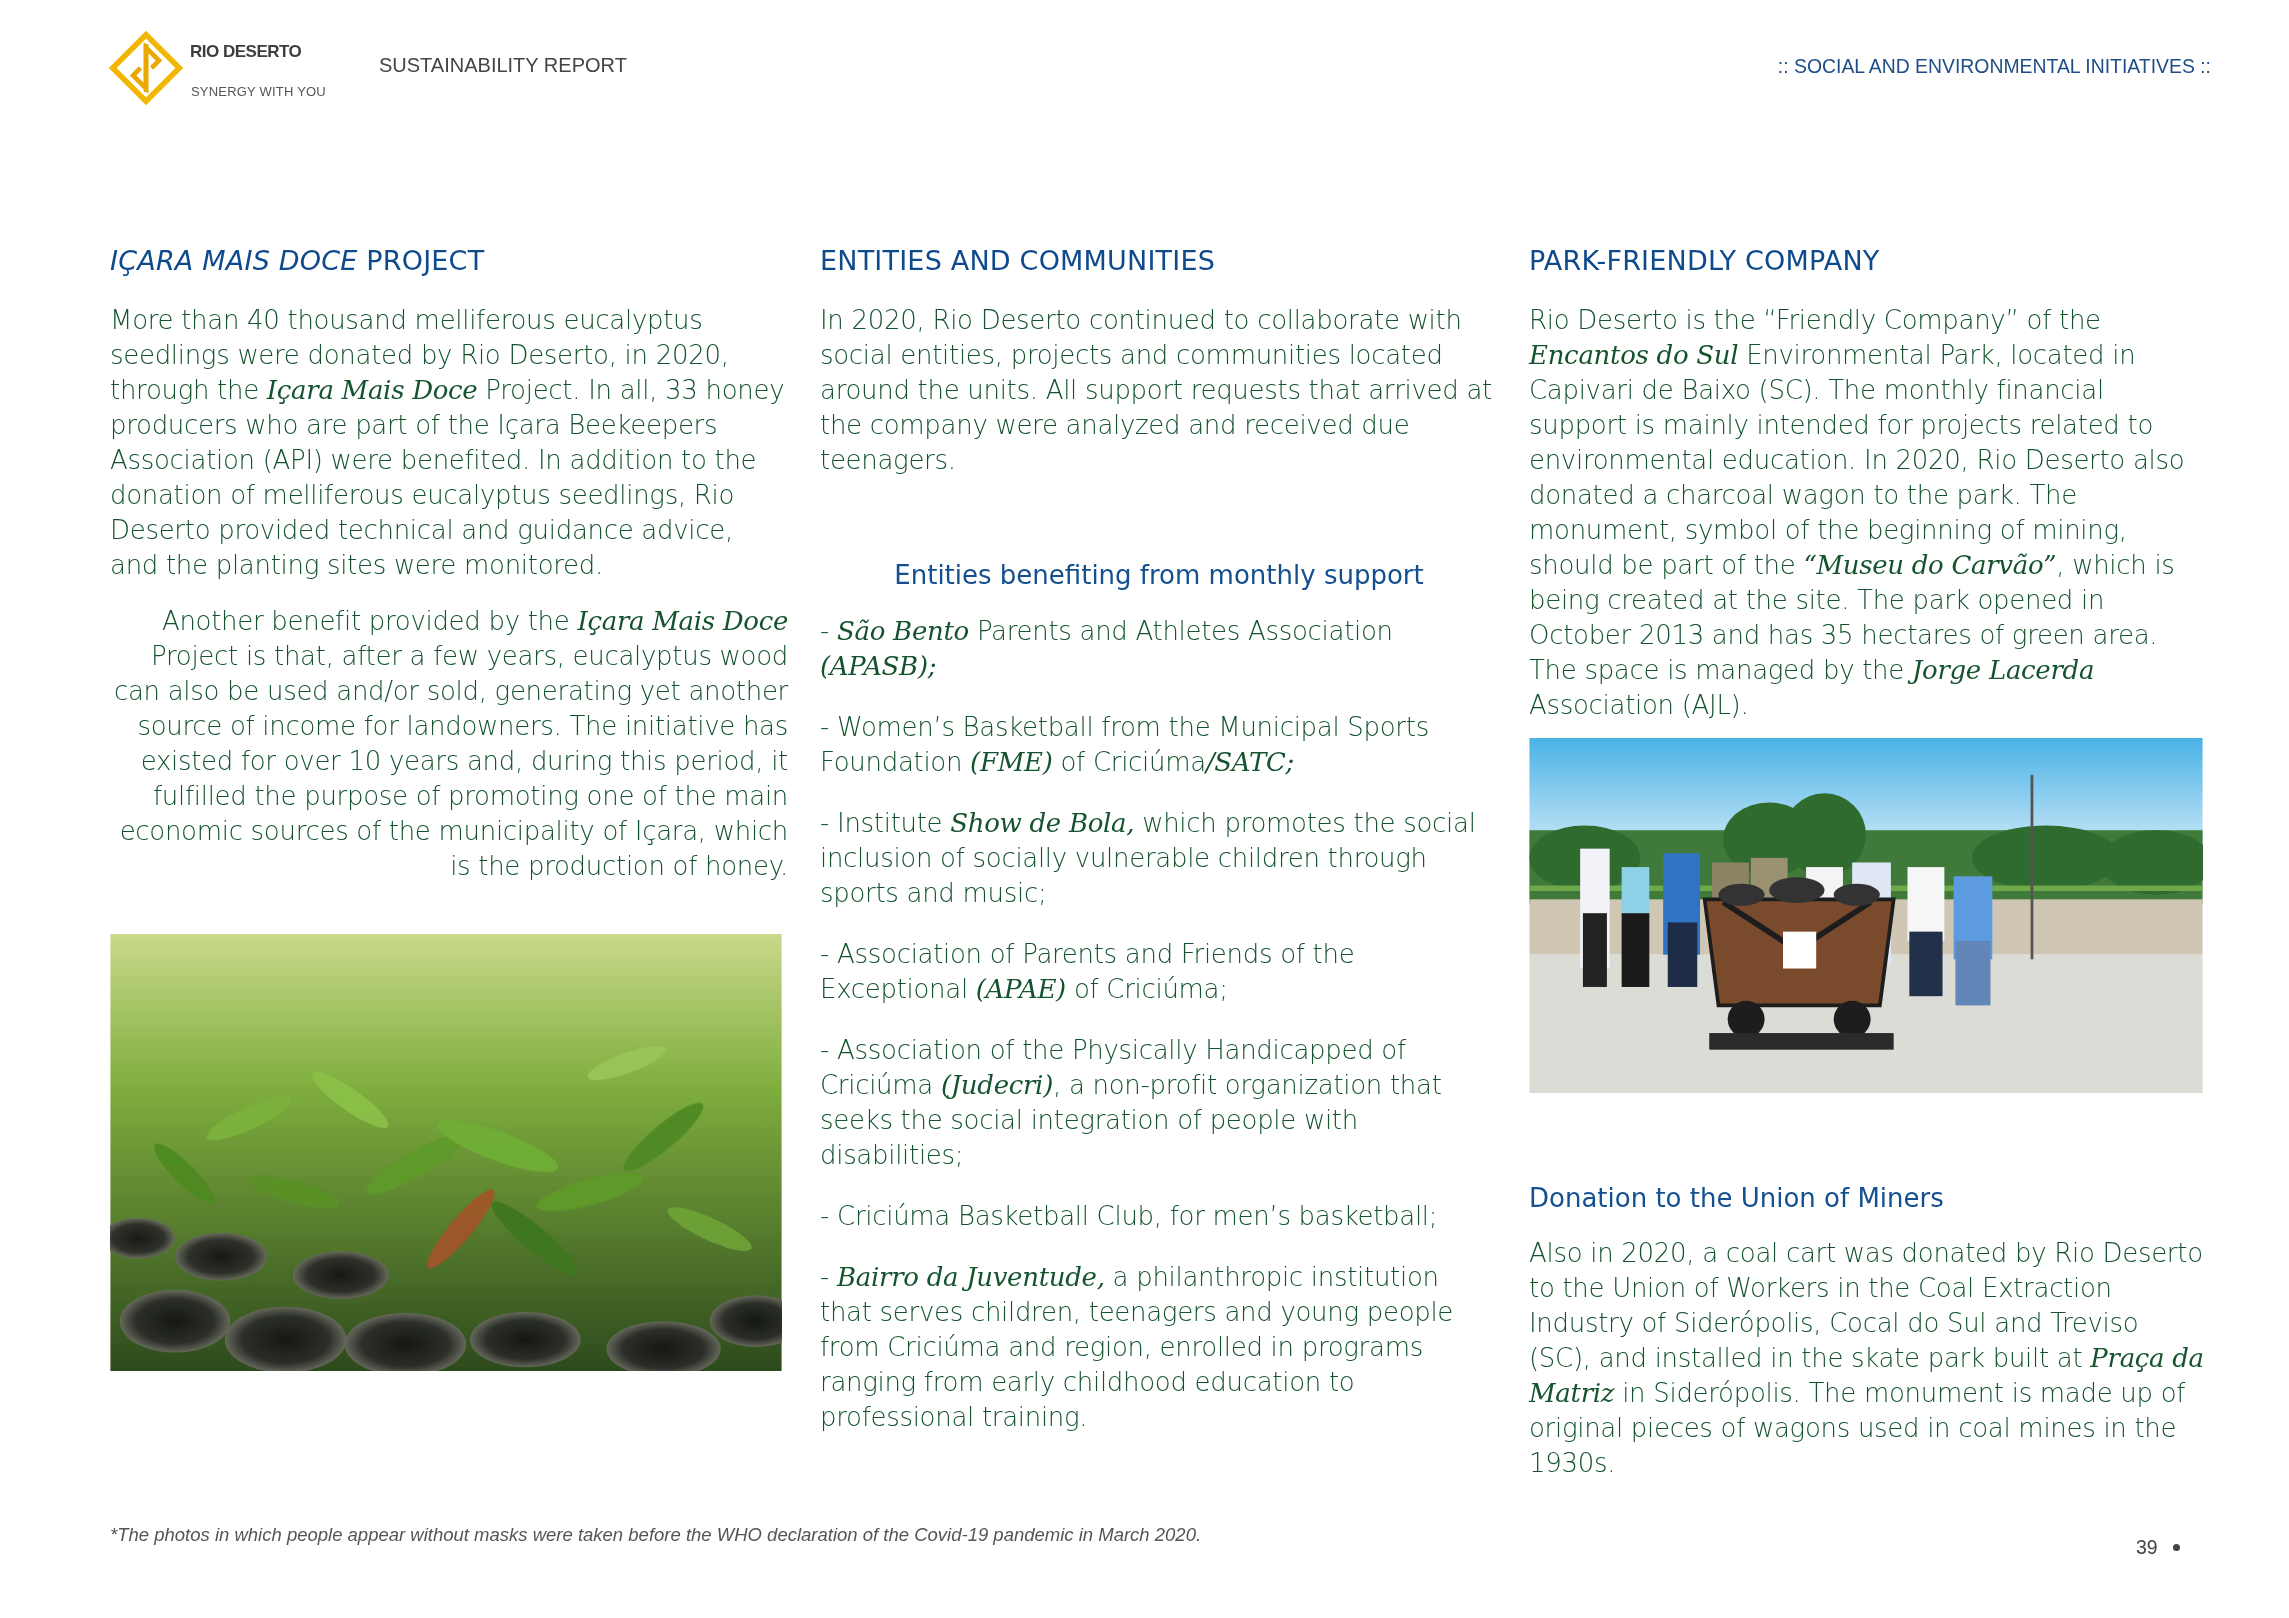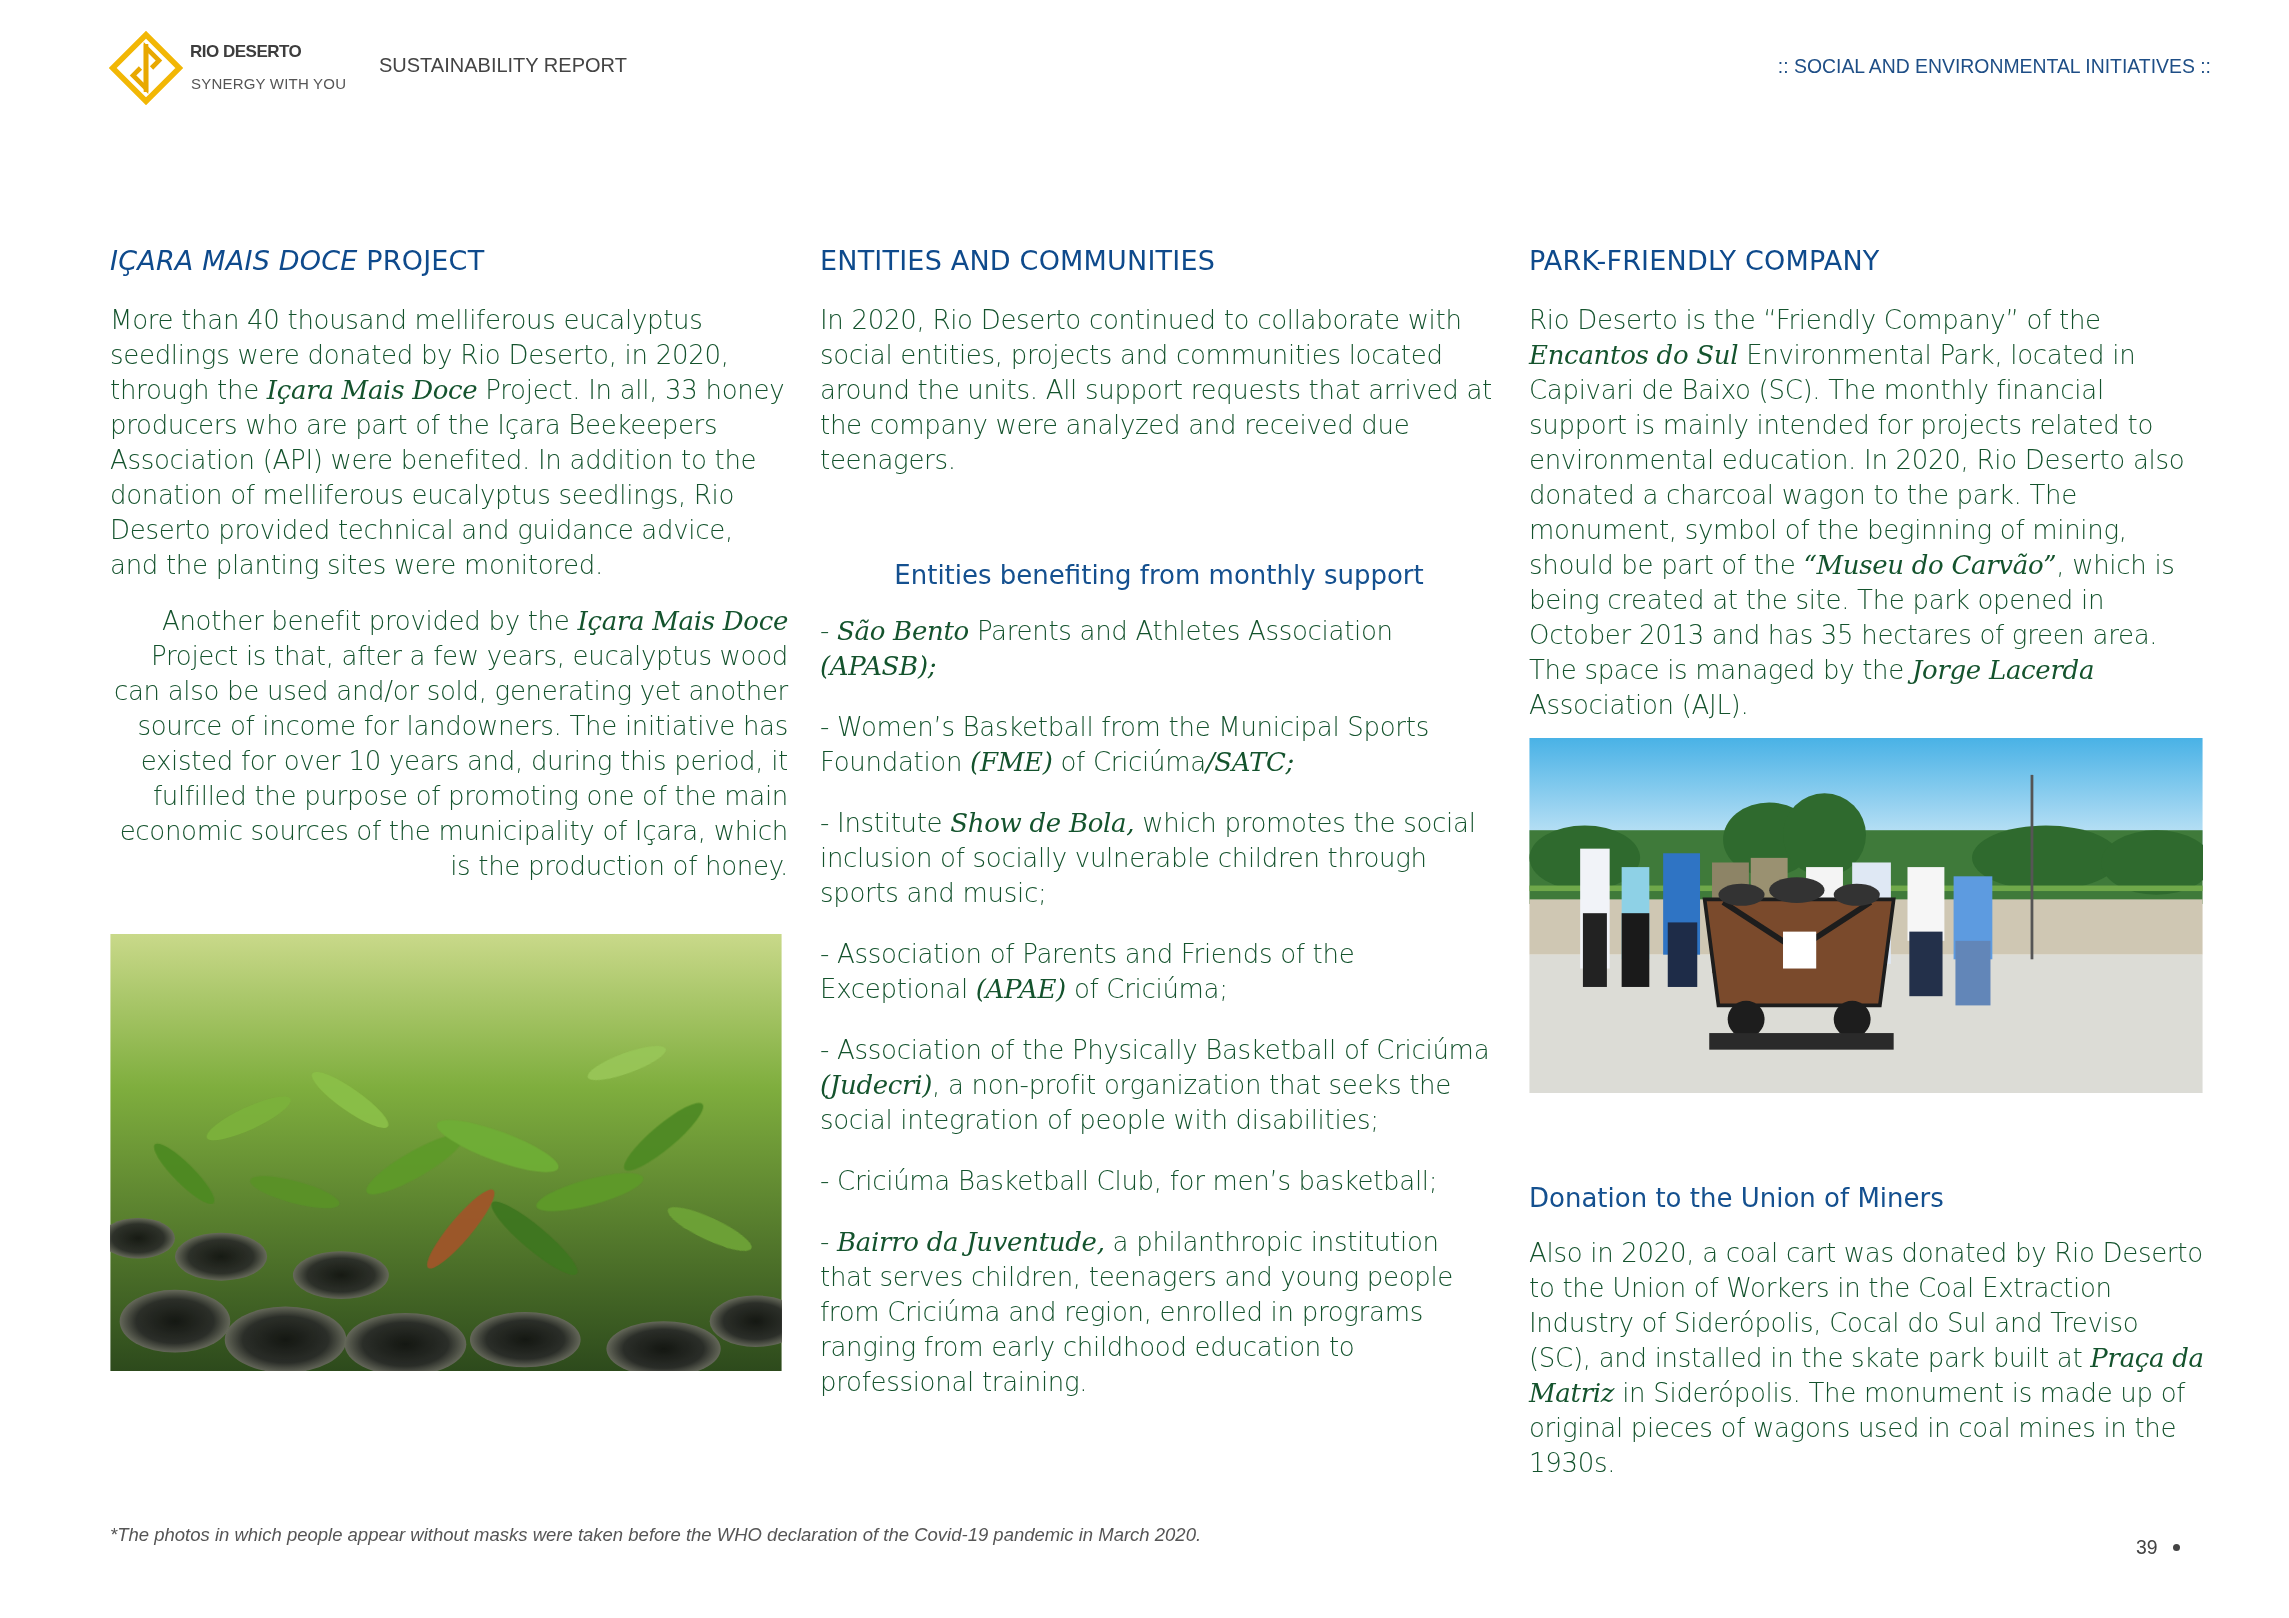--- a/index.html
+++ b/index.html
@@ -3,22 +3,22 @@
 <meta charset="utf-8">
 <style>
   html, body { margin: 0; padding: 0; background: #ffffff; }
   body { width: 2290px; height: 1619px; position: relative; overflow: hidden;
          font-family: "DejaVu Sans", sans-serif; color: #4a4a4a; }
 
   
   .logo { position: absolute; left: 109px; top: 31px; width: 74px; height: 74px; }
   .brand-name { position: absolute; left: 190px; top: 42px; font-family: "Liberation Sans", sans-serif;
                 font-weight: bold; font-size: 17px; color: #3d3d3d; letter-spacing: -0.5px; }
-  .brand-tag { position: absolute; left: 191px; top: 75px; font-family: "Liberation Sans", sans-serif;
-               font-size: 15px; color: #555; letter-spacing: 0.2px; }
+  .brand-tag { position: absolute; left: 191px; top: 84px; font-family: "Liberation Sans", sans-serif;
+               font-size: 13px; color: #555; letter-spacing: 0.2px; }
   .report-title { position: absolute; left: 379px; top: 54px; font-family: "Liberation Sans", sans-serif;
                   font-size: 20px; color: #444; }
   .section-title { position: absolute; right: 79px; top: 55px; font-family: "Liberation Sans", sans-serif;
                    font-size: 19.4px; color: #1e4e86; }
 
   
   .col { position: absolute; top: 242px; width: 678px; }
   .col1 { left: 110px; }
   .col2 { left: 820px; }
   .col3 { left: 1529px; }
@@ -115,21 +115,21 @@
 
 <div class="col col2">
   <h2>ENTITIES AND COMMUNITIES</h2>
   <p>In 2020, Rio Deserto continued to collaborate with social entities, projects and communities located around the units. All support requests that arrived at the company were analyzed and received due teenagers.</p>
   <h3 style="margin-top:79px;text-align:center;">Entities benefiting from monthly support</h3>
   <div style="margin-top:-6.5px;">
     <p class="li"><span>- </span><span class="it">São Bento</span><span> Parents and Athletes Association </span><span class="it">(APASB);</span></p>
     <p class="li"><span>- Women’s Basketball from the Municipal Sports Foundation </span><span class="it">(FME)</span><span> of Criciúma</span><span class="it">/SATC;</span></p>
     <p class="li"><span>- Institute </span><span class="it">Show de Bola,</span><span> which promotes the social inclusion of socially vulnerable children through sports and music;</span></p>
     <p class="li"><span>- Association of Parents and Friends of the Exceptional </span><span class="it">(APAE)</span><span> of Criciúma;</span></p>
-    <p class="li"><span>- Association of the Physically Basketball of Criciúma </span><span class="it">(Judecri)</span><span>, a non-profit organization that seeks the social integration of people with disabilities;</span></p>
+    <p class="li"><span>- Association of the Physically Handicapped of Criciúma </span><span class="it">(Judecri)</span><span>, a non-profit organization that seeks the social integration of people with disabilities;</span></p>
     <p class="li"><span>- Criciúma Basketball Club, for men’s basketball;</span></p>
     <p class="li"><span>- </span><span class="it">Bairro da Juventude,</span><span> a philanthropic institution that serves children, teenagers and young people from Criciúma and region, enrolled in programs ranging from early childhood education to professional training.</span></p>
   </div>
 </div>
 
 <div class="col col3">
   <h2>PARK-FRIENDLY COMPANY</h2>
   <p><span>Rio Deserto is the “Friendly Company” of the </span><span class="it">Encantos do Sul</span><span> Environmental Park, located in Capivari de Baixo (SC). The monthly financial support is mainly intended for projects related to environmental education. In 2020, Rio Deserto also donated a charcoal wagon to the park. The monument, symbol of the beginning of mining, should be part of the </span><span class="it">“Museu do Carvão”</span><span>, which is being created at the site. The park opened in October 2013 and has 35 hectares of green area. The space is managed by the </span><span class="it">Jorge Lacerda</span><span> Association (AJL).</span></p>
 </div>
 

